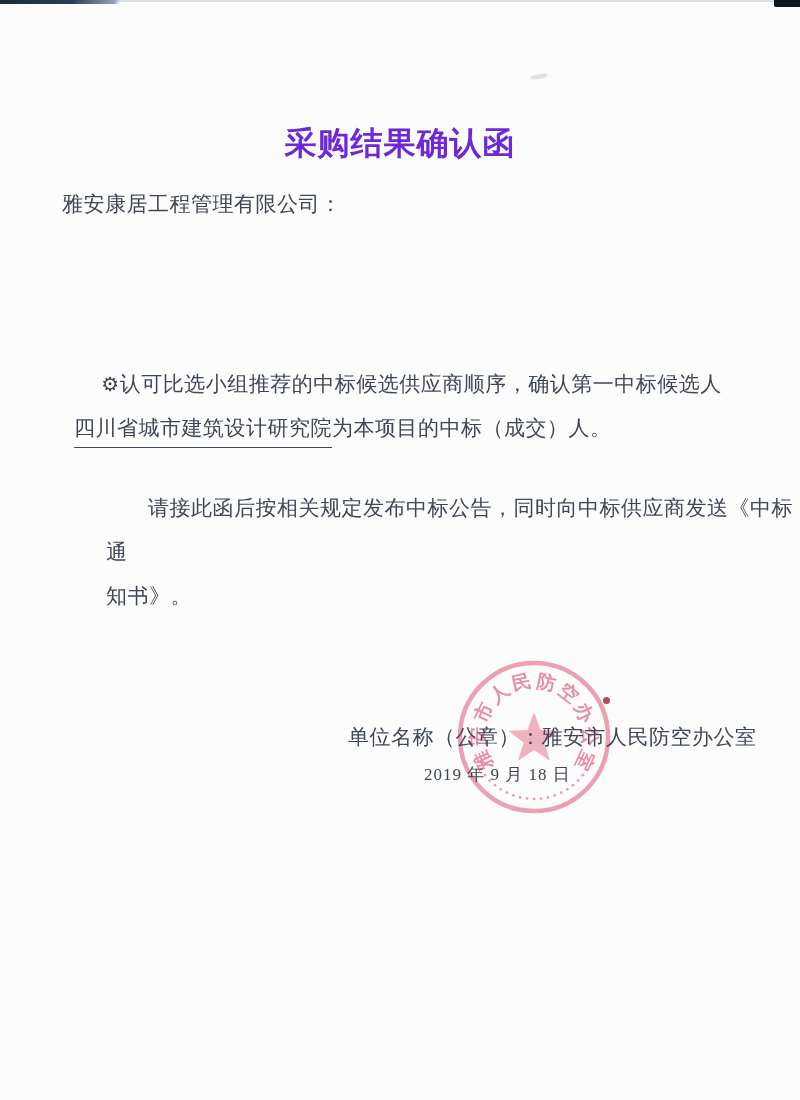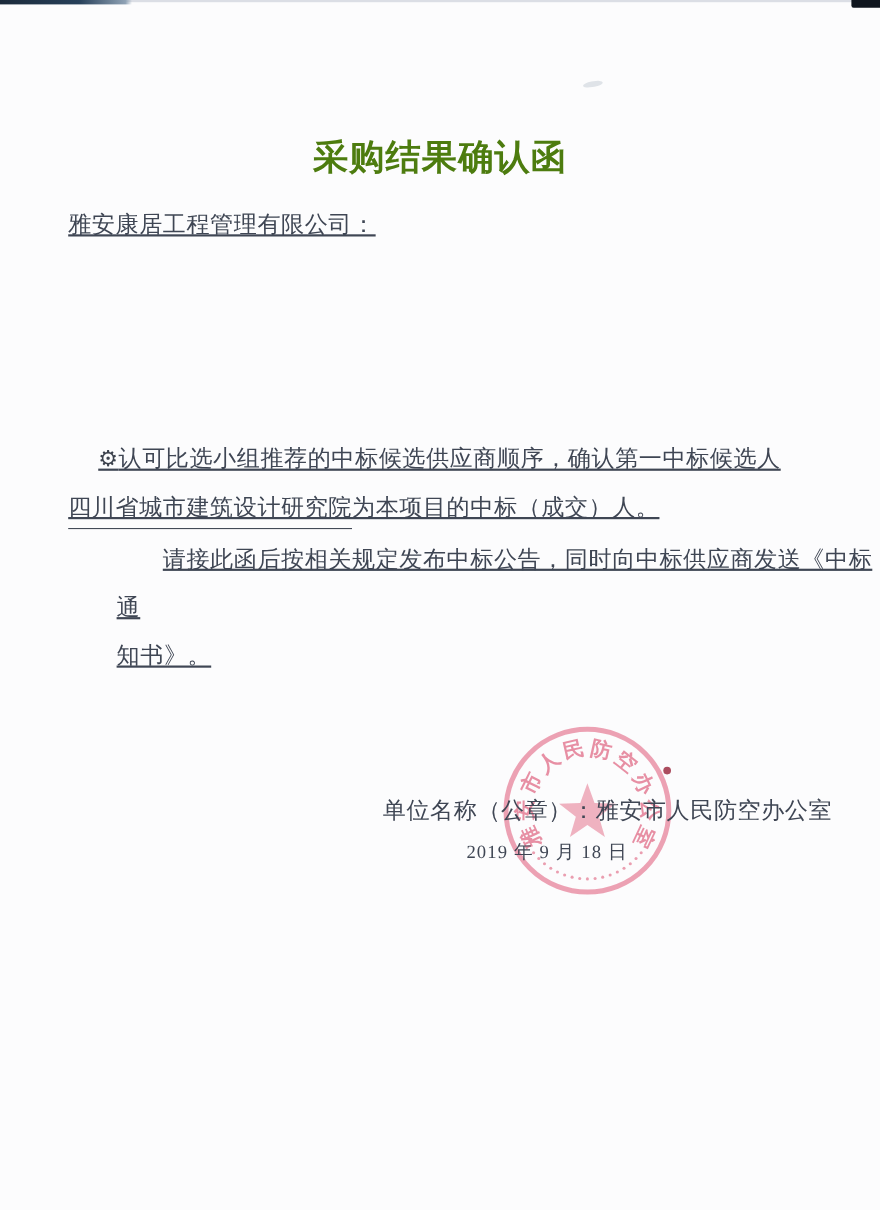--- a/index.html
+++ b/index.html
@@ -17,30 +17,30 @@
   .edge-left{top:0;left:0;width:120px;height:4px;
     background:linear-gradient(90deg,#1b2a3a,#27405a 60%,#8fa2b5 95%,rgba(200,208,218,0));}
   .edge-mid{top:0;left:100px;width:700px;height:2px;background:#c9ced8;opacity:.65;}
   .edge-right{top:0;right:0;width:26px;height:7px;background:#10161f;border-radius:0 0 0 2px;}
   .smudge{position:absolute;top:74px;left:530px;width:18px;height:5px;background:#dfe3e8;
     border-radius:45%;transform:rotate(-10deg);z-index:1;}
 
   .title{
     position:absolute;top:122px;left:0;width:100%;
     text-align:center;font-size:32px;font-weight:700;letter-spacing:1px;
-    color:#4d7c0f;z-index:2;
+    color:#6d28d9;z-index:2;
   }
   .textline,.para{
     position:absolute;left:62px;width:700px;
     font-size:21px;letter-spacing:.5px;line-height:44px;
-    white-space:pre-line;z-index:2;text-decoration:underline;
+    white-space:pre-line;z-index:2;
   }
   .recipient{top:182px;}
   .p-project{top:258px;text-indent:2em;}
-  .p-confirm{top:395px;text-indent:1.3em;}
+  .p-confirm{top:362px;text-indent:1.3em;margin-left:12px;}
   .p-notice{top:486px;text-indent:2em;margin-left:44px;}
   .closing{top:580px;text-indent:2em;}
   .gear{font-family:"DejaVu Sans",sans-serif;font-size:20px;color:#3c424d;}
   .uline{border-bottom:1.6px solid #434a57;padding-bottom:7px;}
 
   .sig-unit{position:absolute;top:722px;left:348px;width:420px;font-size:21px;
     letter-spacing:.5px;line-height:30px;z-index:2;white-space:nowrap;}
   .sig-date{position:absolute;top:760px;left:424px;font-size:17px;
     letter-spacing:1px;line-height:30px;z-index:2;white-space:nowrap;}
 

